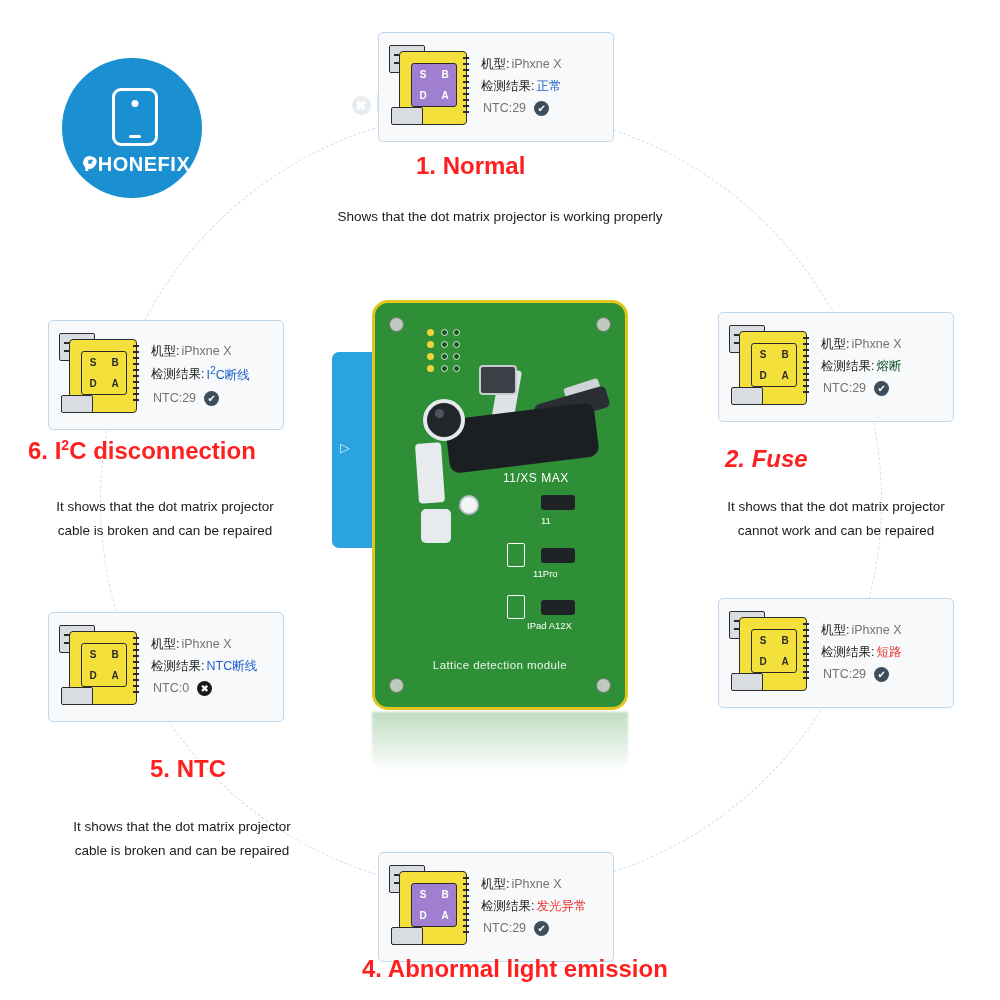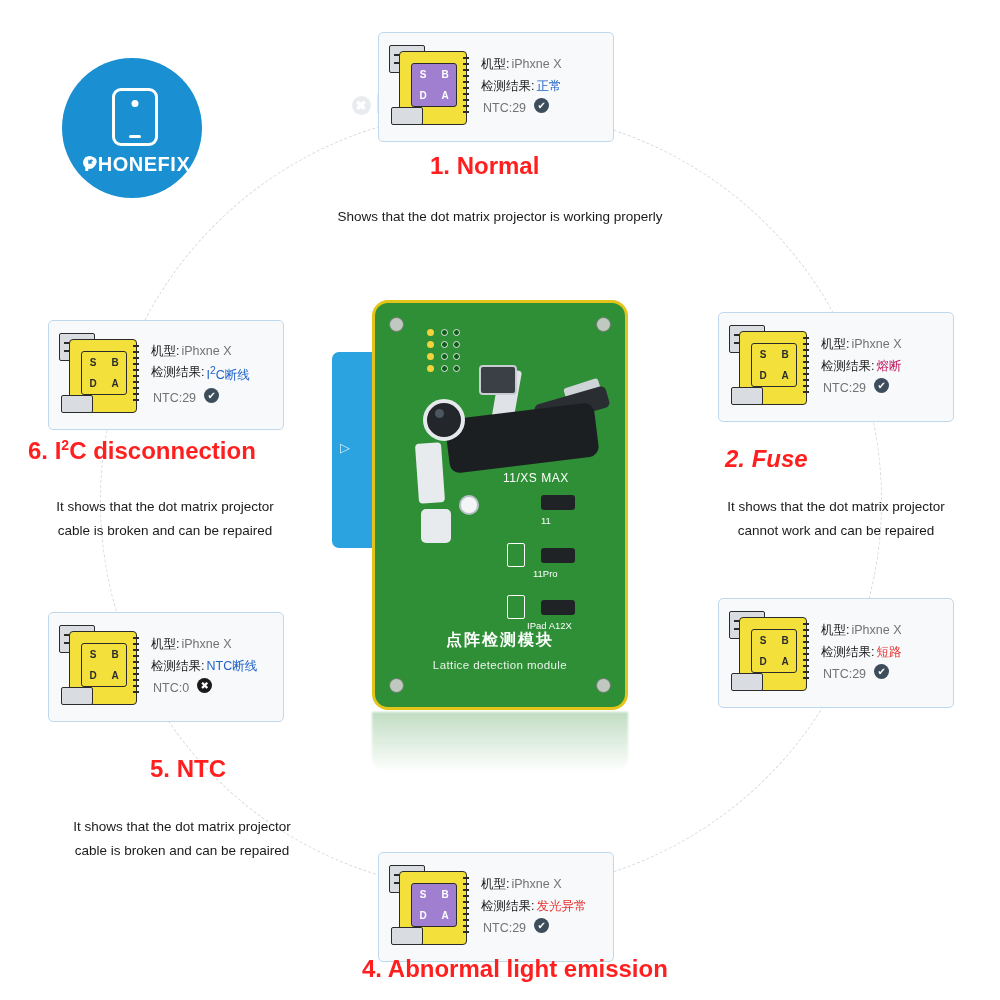--- a/index.html
+++ b/index.html
@@ -198,26 +198,26 @@
     background: repeating-linear-gradient(to bottom, #2b2b2b 0 2px, transparent 2px 6px);
   }
 
   .card-info {
     margin-left: 6px;
     font-size: 12.5px;
     color: #1a1a1a;
     line-height: 1.75;
     white-space: nowrap;
   }
-  .card-info .row { display: flex; align-items: flex-start; }
+  .card-info .row { display: flex; align-items: center; }
   .card-info .label { color: #1a1a1a; }
   .card-info .value { color: #737373; margin-left: 2px; }
   .card-info .value.red { color: #e8312f; }
   .card-info .value.blue { color: #1f61c9; }
-  .card-info .value.purple { color: #be185d; }
+  .card-info .value.purple { color: #14532d; }
   .badge {
     display: inline-block;
     width: 15px; height: 15px;
     border-radius: 50%;
     margin-left: 8px;
     color: #ffffff;
     font-size: 10px;
     line-height: 15px;
     text-align: center;
   }
@@ -495,21 +495,21 @@
       <div class="row">
         <span class="label">检测结果:</span>
         <span class="value blue">正常</span>
       </div>
       <div class="row">
         <span class="value">NTC:29</span>
         <span class="badge ok">✔</span>
       </div>
     </div>
   </div>
-  <div class="step-title" style="left:430px; top:152px;">1. Normal</div>
+  <div class="step-title" style="left:416px; top:152px;">1. Normal</div>
   <div class="caption" style="left:330px; top:205px; width:340px;">Shows that the dot matrix projector is working properly</div>
 
   <div class="card" style="left:718px; top:312px; width:236px; height:110px;">
     <div class="chip">
       <div class="chip-ribbon"></div>
       <div class="chip-body"></div>
       <div class="chip-inner yellow">
         <span>S</span>
         <span>B</span>
         <span>D</span>
@@ -701,19 +701,18 @@
       <div class="conn-label" style="left:166px; top:212px;">11</div>
 
       <div class="slot-icon" style="left:132px; top:240px;"></div>
       <div class="conn" style="left:166px; top:245px;"></div>
       <div class="conn-label" style="left:158px; top:265px;">11Pro</div>
 
       <div class="slot-icon" style="left:132px; top:292px;"></div>
       <div class="conn" style="left:166px; top:297px;"></div>
       <div class="conn-label" style="left:152px; top:317px;">IPad A12X</div>
 
-      <div class="dev-title-cn">点阵检测模块</div>
       <div class="dev-title-en">Lattice detection module</div>
     </div>
   </div>
   <div class="device-reflection"></div>
 
 </div>
 
 </body></html>

